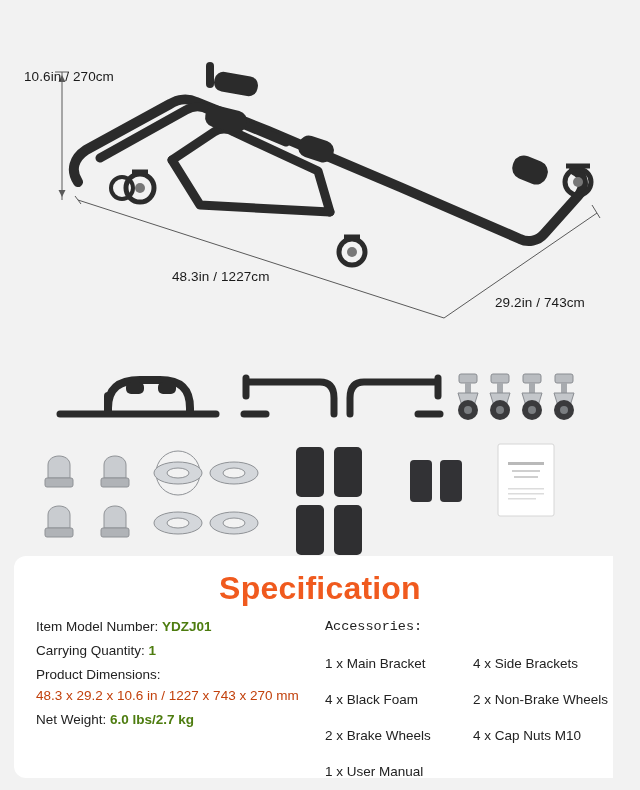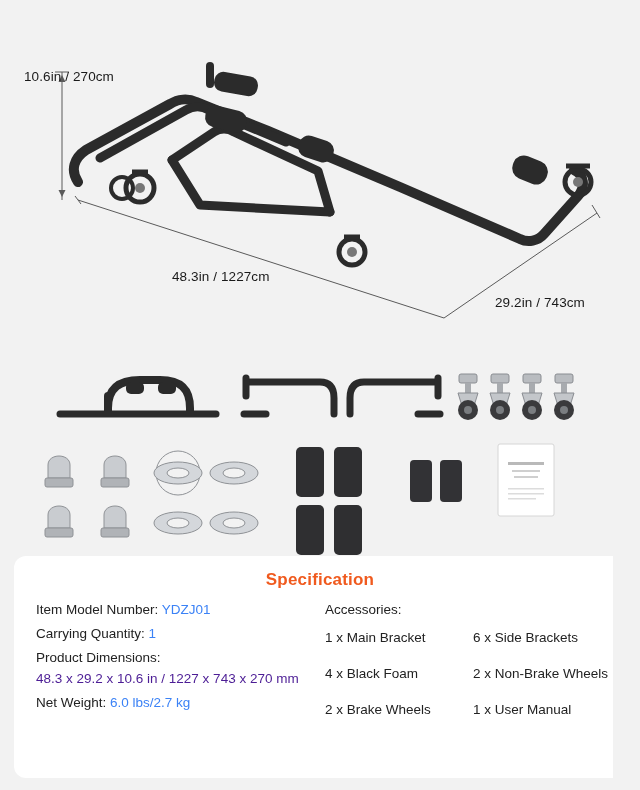--- a/index.html
+++ b/index.html
@@ -47,45 +47,45 @@
   #spec-card {
     position: absolute;
     left: 14px; top: 556px;
     width: 612px; height: 222px;
     background: #ffffff;
     border-radius: 12px;
   }
   #spec-title {
     text-align: center;
     color: #f05a1e;
-    font-size: 17px;
+    font-size: 32px;
     font-weight: bold;
     margin-top: 14px;
     letter-spacing: 0.2px;
   }
   #spec-body {
     display: flex;
     padding: 9px 18px 0 22px;
     font-size: 13.5px;
     color: #222;
   }
   #spec-left { width: 300px; }
   #spec-right { flex: 1; }
 
   .spec-row {
     line-height: 21px;
     margin-bottom: 3px;
     white-space: nowrap;
   }
   .spec-row .k { color: #222; }
-  .spec-row .v { color: #3b82f6; }
+  .spec-row .v { color: #4d7c0f; font-weight: bold; }
   .model-v { color: #f05a1e; }
-  .dims-v { color: #4c1d95; display: block; }
-
-  #acc-head { line-height: 21px; margin-bottom: 8px; }
+  .dims-v { color: #c2410c; display: block; }
+
+  #acc-head { line-height: 21px; margin-bottom: 17px; font-family: Liberation Mono, monospace; }
   .acc-grid {
     display: grid;
     grid-template-columns: 132px 1fr;
     row-gap: 5px;
     column-gap: 6px;
     gap: 16px;
   }
   .acc-item { line-height: 20px; white-space: nowrap; font-size: 13.5px; }
 </style>
 </head>
@@ -310,23 +310,24 @@
         </div>
         <div class="spec-row">
           <span class="k">Net Weight: </span><span class="v">6.0 lbs/2.7 kg</span>
         </div>
       </div>
 
       <div id="spec-right">
         <div id="acc-head">Accessories:</div>
         <div class="acc-grid">
           <div class="acc-item">1 x Main Bracket</div>
-          <div class="acc-item">6 x Side Brackets</div>
+          <div class="acc-item">4 x Side Brackets</div>
           <div class="acc-item">4 x Black Foam</div>
           <div class="acc-item">2 x Non-Brake Wheels</div>
           <div class="acc-item">2 x Brake Wheels</div>
+          <div class="acc-item">4 x Cap Nuts M10</div>
           <div class="acc-item">1 x User Manual</div>
         </div>
       </div>
     </div>
   </div>
 
 </div>
 
 </body></html>

